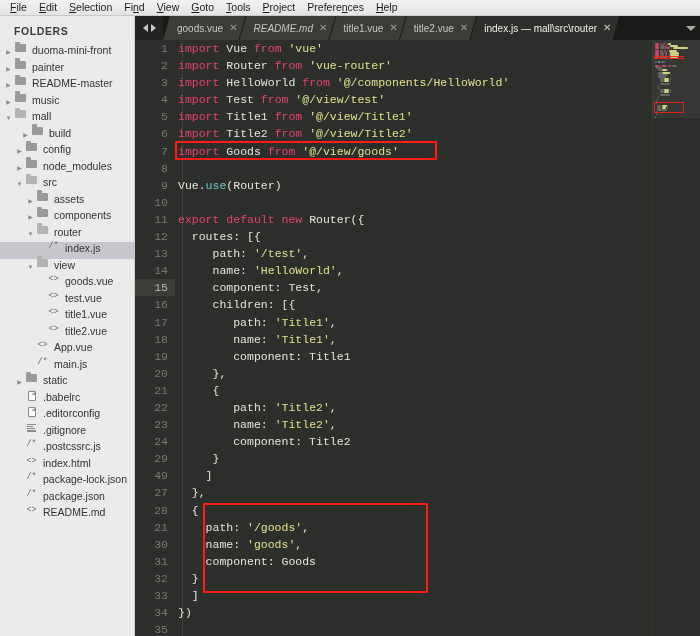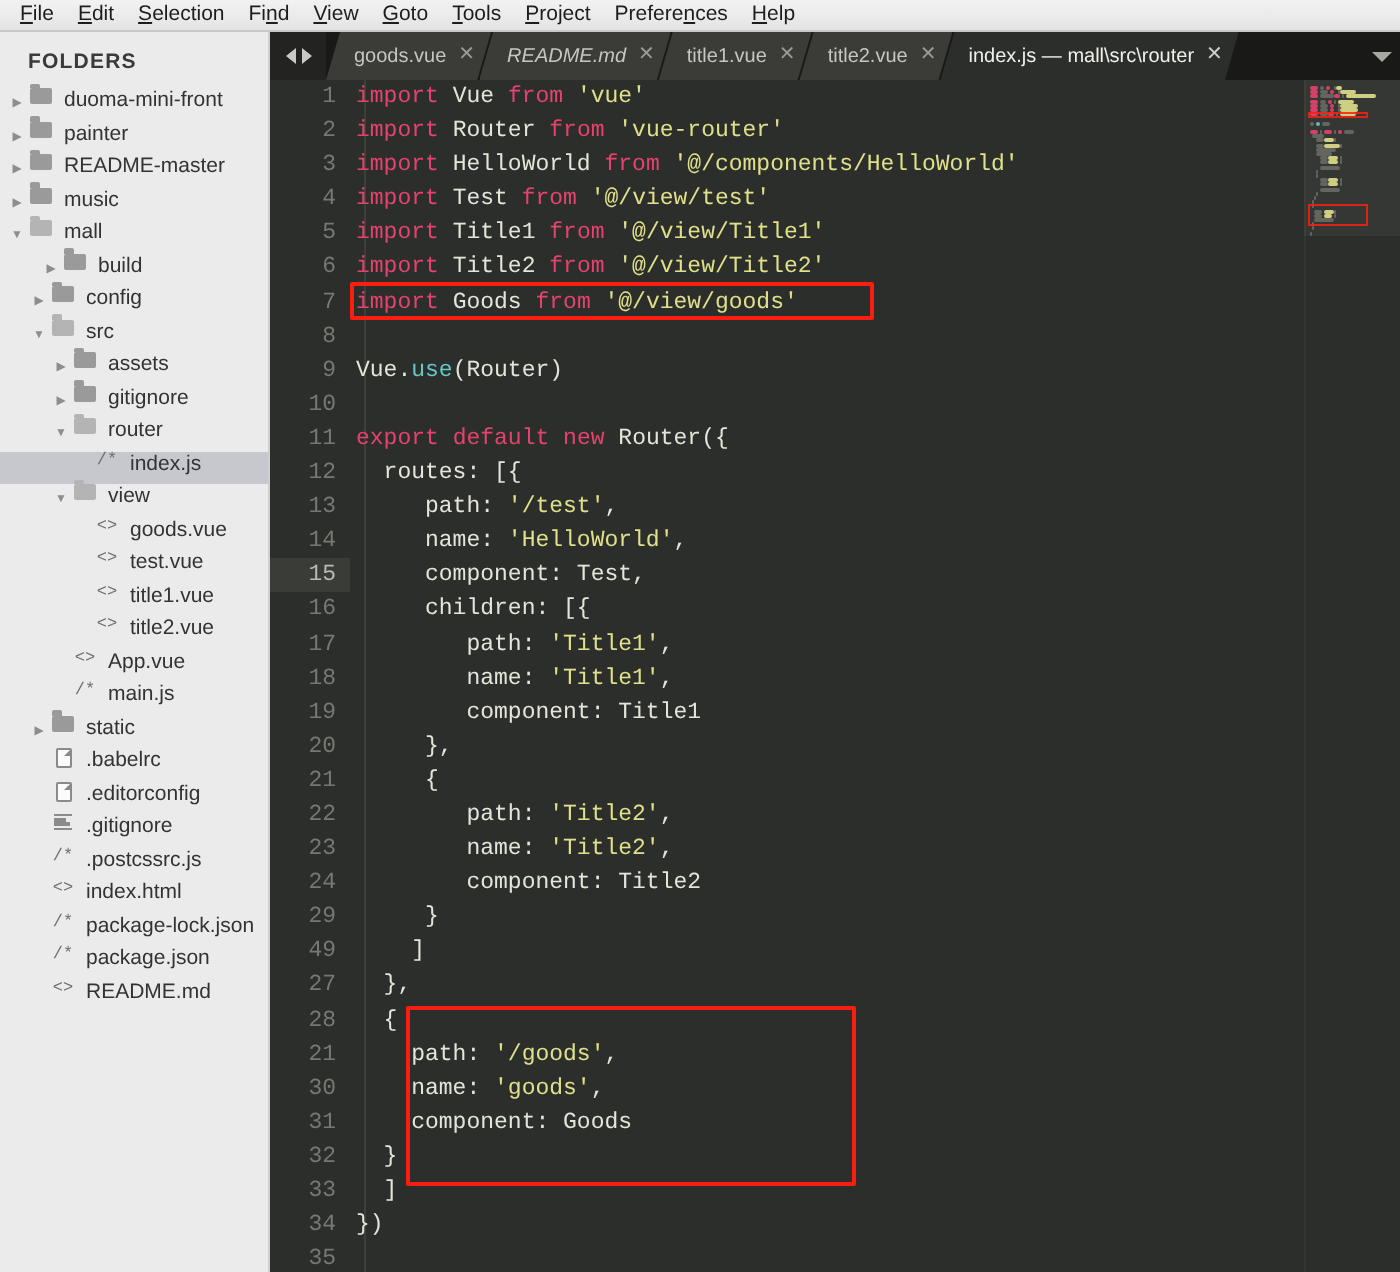--- a/index.html
+++ b/index.html
@@ -309,39 +309,46 @@
         <span class="tree-label">build</span>
       </div>
       <div class="tree-row" style="padding-left: 15px;">
         <span class="tw">▶</span>
         <span class="ficon">
           <span class="folder-glyph"></span>
         </span>
         <span class="tree-label">config</span>
       </div>
       <div class="tree-row" style="padding-left: 15px;">
+        <span class="tw">▶</span>
+        <span class="ficon">
+          <span class="folder-glyph"></span>
+        </span>
+        <span class="tree-label">node_modules</span>
+      </div>
+      <div class="tree-row" style="padding-left: 15px;">
         <span class="tw">▼</span>
         <span class="ficon">
           <span class="folder-glyph open"></span>
         </span>
         <span class="tree-label">src</span>
       </div>
       <div class="tree-row" style="padding-left: 26px;">
         <span class="tw">▶</span>
         <span class="ficon">
           <span class="folder-glyph"></span>
         </span>
         <span class="tree-label">assets</span>
       </div>
       <div class="tree-row" style="padding-left: 26px;">
         <span class="tw">▶</span>
         <span class="ficon">
           <span class="folder-glyph"></span>
         </span>
-        <span class="tree-label">gitignore</span>
+        <span class="tree-label">components</span>
       </div>
       <div class="tree-row" style="padding-left: 26px;">
         <span class="tw">▼</span>
         <span class="ficon">
           <span class="folder-glyph open"></span>
         </span>
         <span class="tree-label">router</span>
       </div>
       <div class="tree-row selected" style="padding-left: 37px;">
         <span class="tw">&nbsp;</span>

